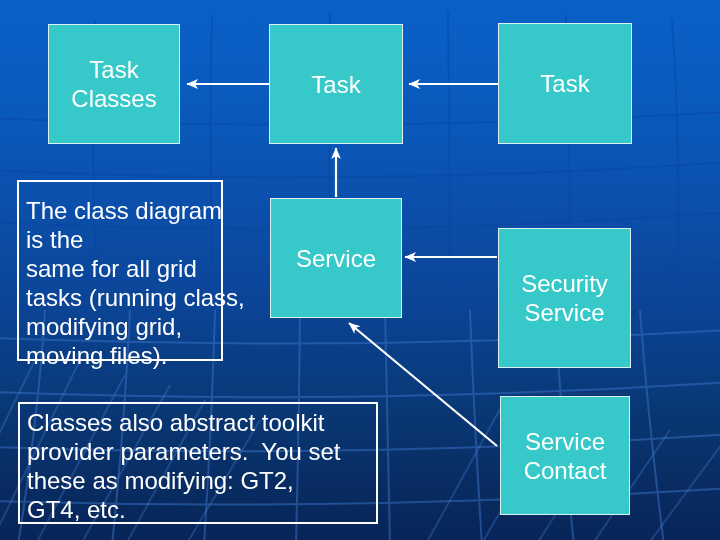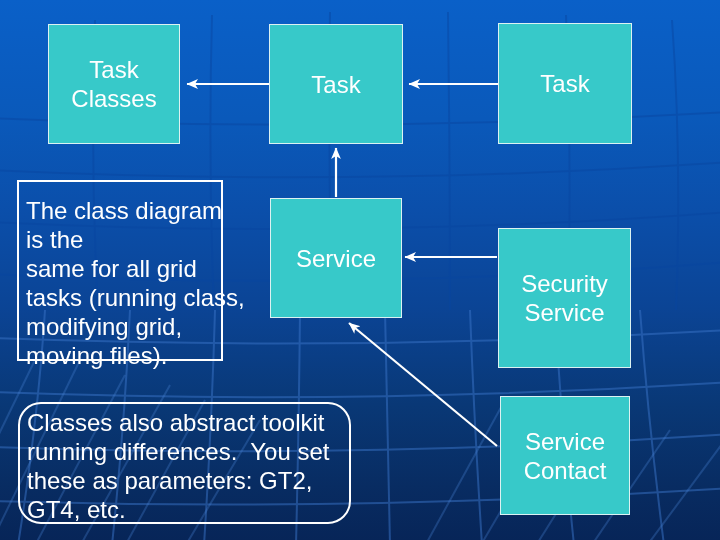--- a/index.html
+++ b/index.html
@@ -56,21 +56,21 @@
     position: absolute;
     border: 2px solid #ffffff;
     box-sizing: border-box;
     background: transparent;
     color: #ffffff;
     font-size: 24px;
     line-height: 29px;
   }
   .note-line { white-space: pre; }
   #note1 { left: 17px; top: 180px; width: 206px; height: 181px; padding: 14px 0 0 7px; }
-  #note2 { left: 18px; top: 402px; width: 333px; height: 122px; padding: 4px 0 16px 7px; border-radius: 23px; }
+  #note2 { left: 18px; top: 402px; width: 360px; height: 122px; padding: 4px 0 16px 7px; }
   #node-task-handler      { left: 48px;  top: 24px;  width: 132px; height: 120px; }
   #node-task              { left: 269px; top: 24px;  width: 134px; height: 120px; }
   #node-task-specification{ left: 498px; top: 23px;  width: 134px; height: 121px; }
   #node-service           { left: 270px; top: 198px; width: 132px; height: 120px; }
   #node-security-context  { left: 498px; top: 208px; width: 133px; height: 140px; margin-top: 20px; }
   #node-service-contact   { left: 500px; top: 396px; width: 130px; height: 119px; }
 </style>
 </head>
 <body>
 
@@ -167,18 +167,18 @@
     <div class="note-line">The class diagram</div>
     <div class="note-line">is the</div>
     <div class="note-line">same for all grid</div>
     <div class="note-line">tasks (running class,</div>
     <div class="note-line">modifying grid,</div>
     <div class="note-line">moving files).</div>
   </div>
 
   <div class="note" id="note2">
     <div class="note-line">Classes also abstract toolkit</div>
-    <div class="note-line">running differences.  You set</div>
-    <div class="note-line">these as parameters: GT2,</div>
+    <div class="note-line">provider parameters.  You set</div>
+    <div class="note-line">these as modifying: GT2,</div>
     <div class="note-line">GT4, etc.</div>
   </div>
 
 </div>
 
 </body></html>

